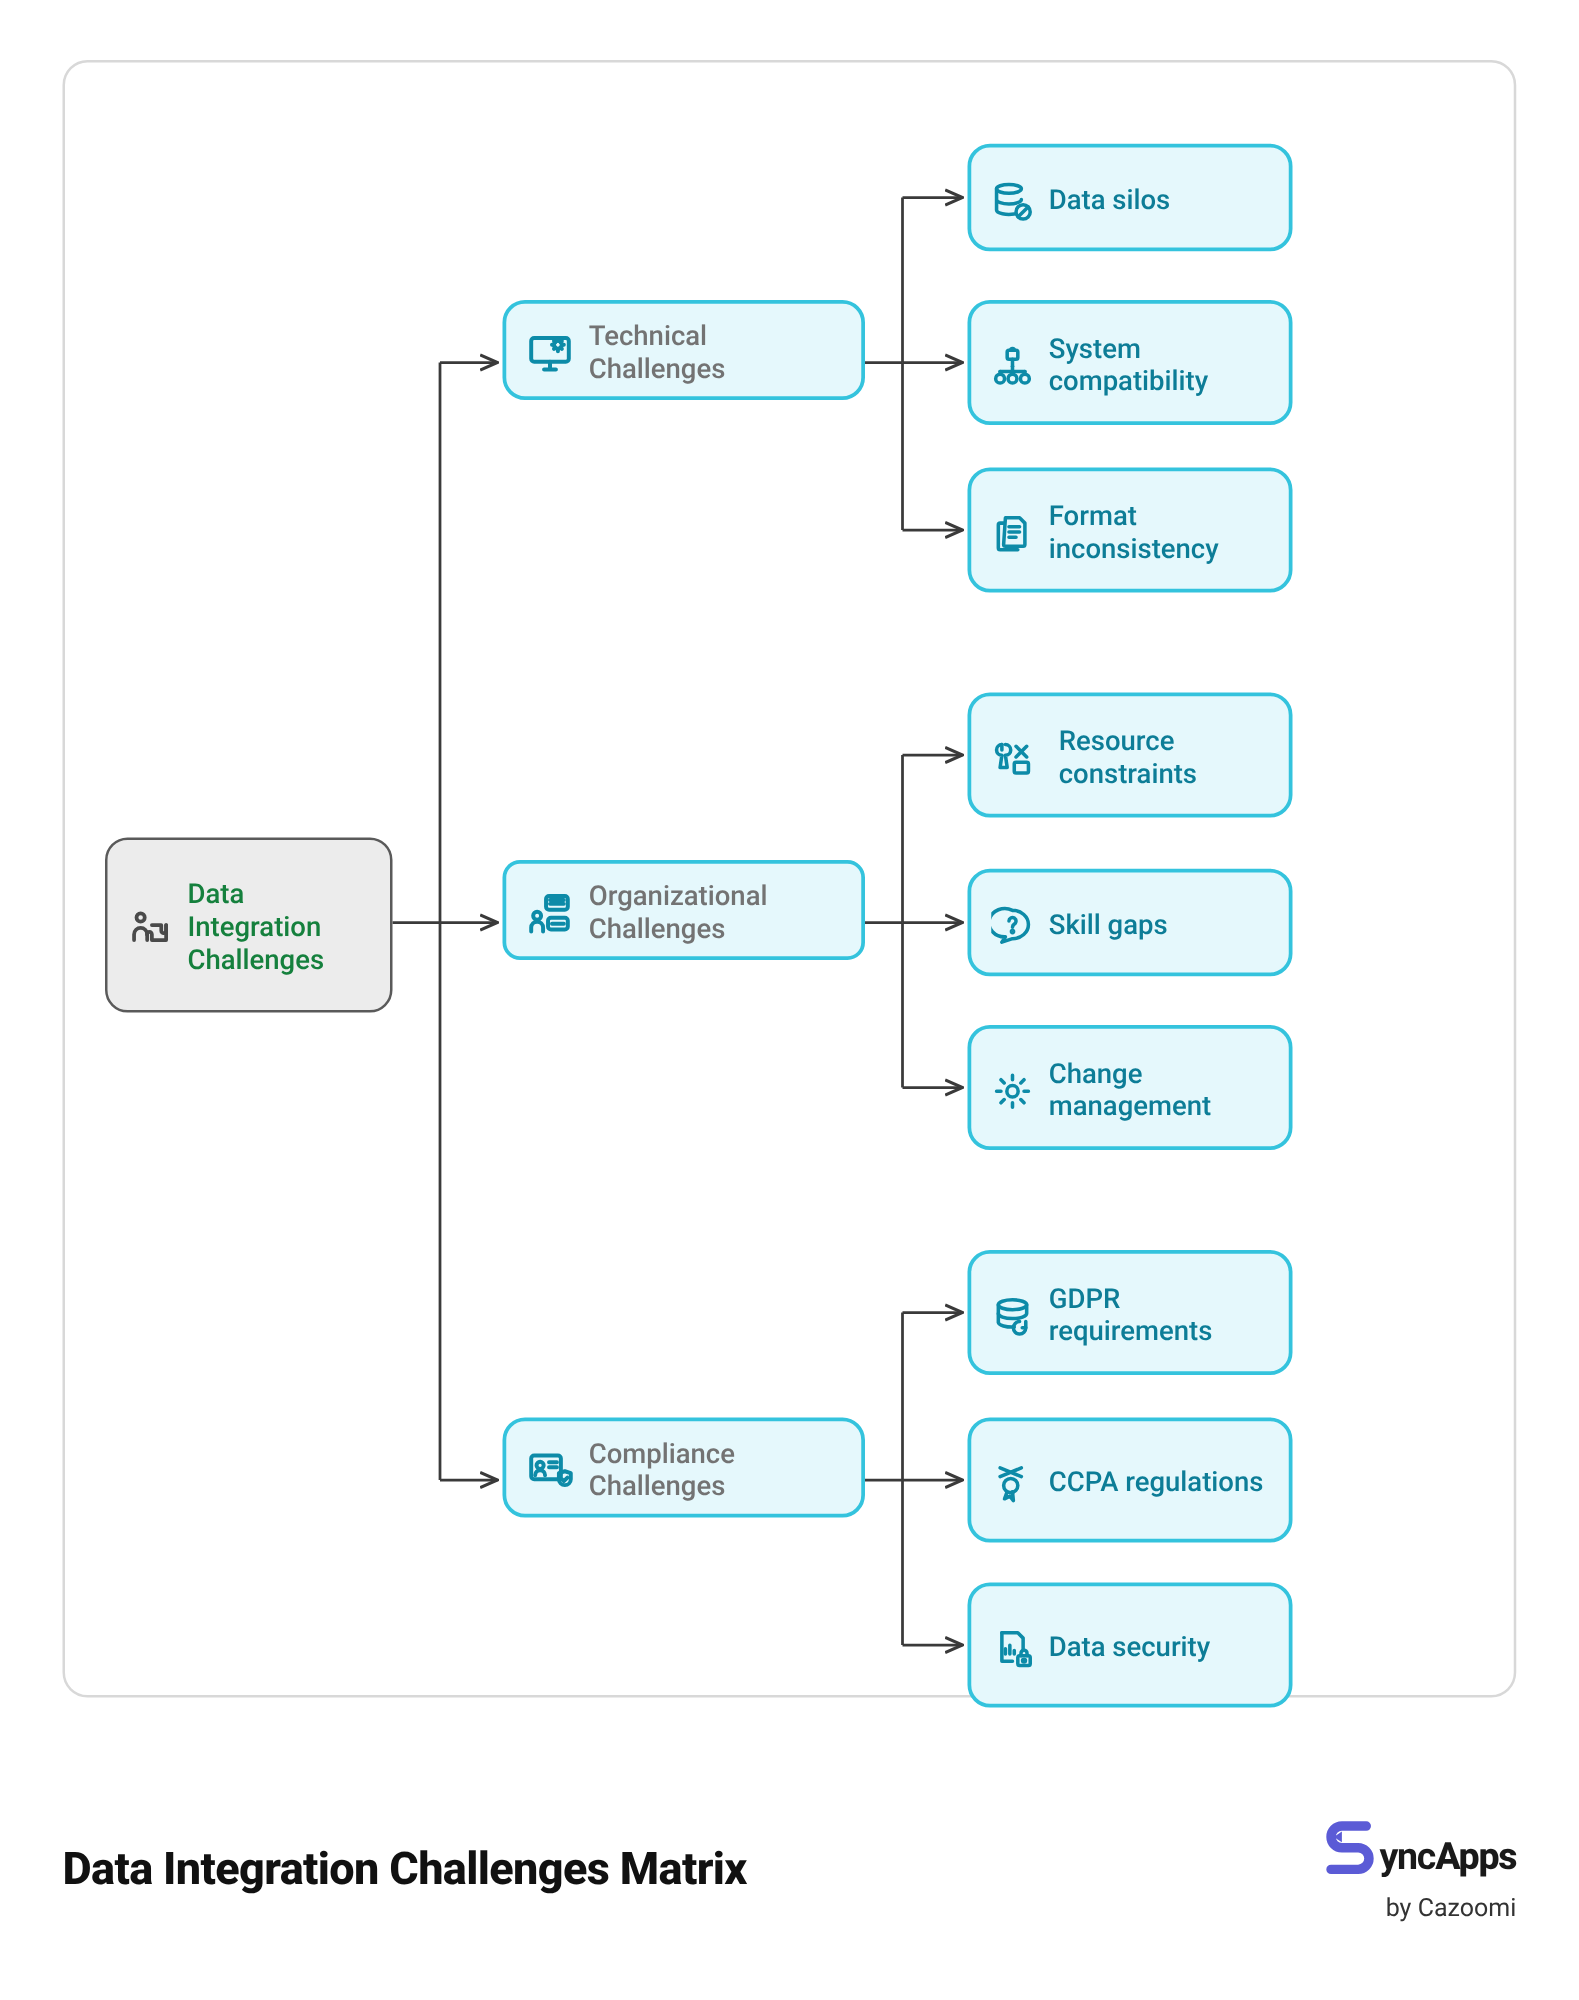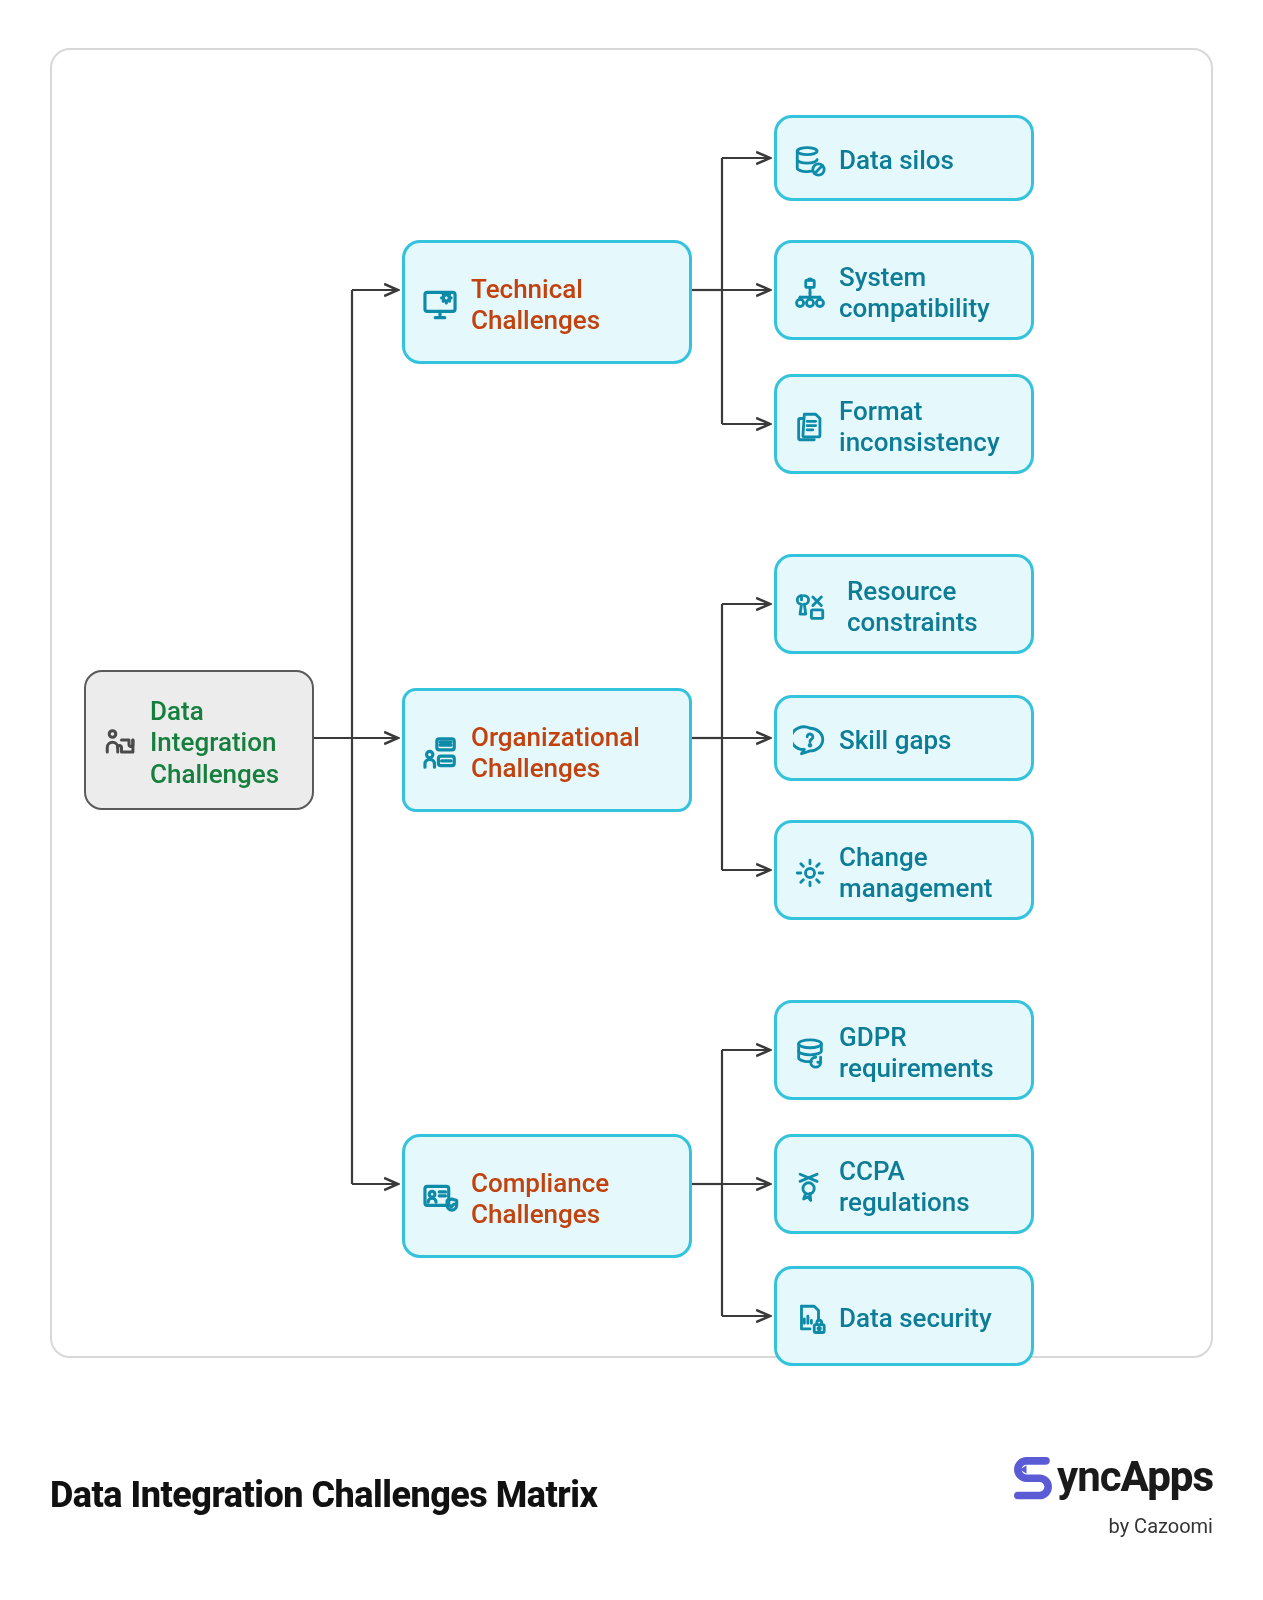--- a/index.html
+++ b/index.html
@@ -20,44 +20,44 @@
     border-radius: 20px;
     background: #fff;
   }
   .node {
     position: absolute;
     display: flex;
     align-items: center;
     gap: 12px;
     border-radius: 18px;
     padding: 20px 20px 14px 16px;
-    font-size: 26px;
+    font-size: 22px;
     line-height: 1.2;
     font-weight: 500;
   }
   .node .icon {
     flex: 0 0 auto;
     display: inline-flex;
     align-items: center;
     justify-content: center;
   }
   .node .label { flex: 1 1 auto; }
   .root-node {
     background: #ececec;
     border: 2.5px solid #5a5a5a;
     color: #15803d;
     width: 230px;
     height: 140px;
   }
   .cat-node {
     background: #e5f8fc;
     border: 3px solid #34c3dd;
-    color: #c2410c;
+    color: #737373;
     width: 290px;
-    height: 124px;
+    height: 80px;
   }
   .leaf-node {
     background: #e5f8fc;
     border: 3px solid #34c3dd;
     color: #0d7d97;
     width: 260px;
     height: 86px;
   }
   .leaf-tall { height: 100px; }
   svg.conn {
@@ -82,21 +82,22 @@
     color: #111;
     letter-spacing: -0.5px;
   }
   .logo {
     display: flex;
     flex-direction: column;
     align-items: flex-end;
   }
   .logo-row {
     display: flex;
-    font-size: 42px;
+    align-items: center;
+    font-size: 30px;
     font-weight: 700;
     color: #1a1a1a;
     letter-spacing: -1px;
   }
   .logo-s {
     color: #5b5bd6;
     font-size: 56px;
     font-weight: 800;
     margin-right: -2px;
     position: relative;

